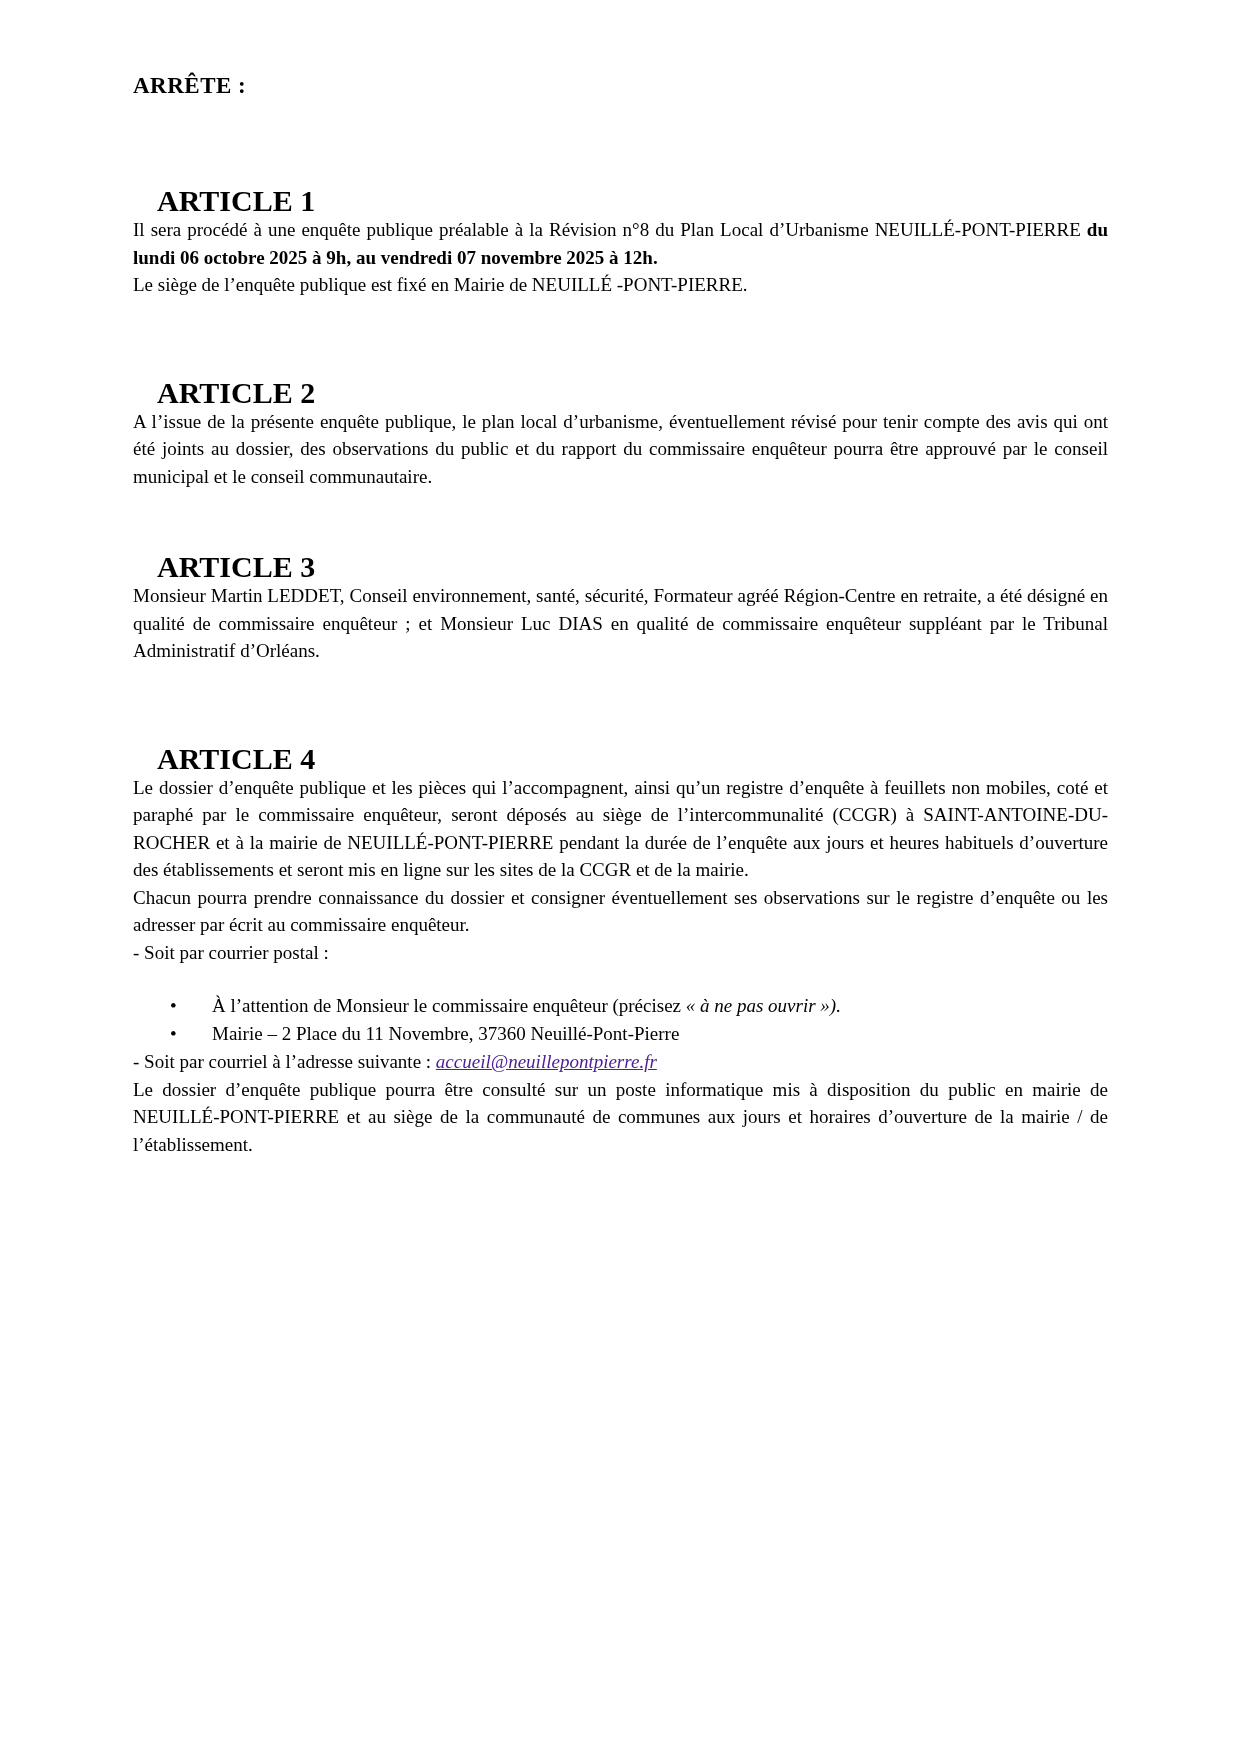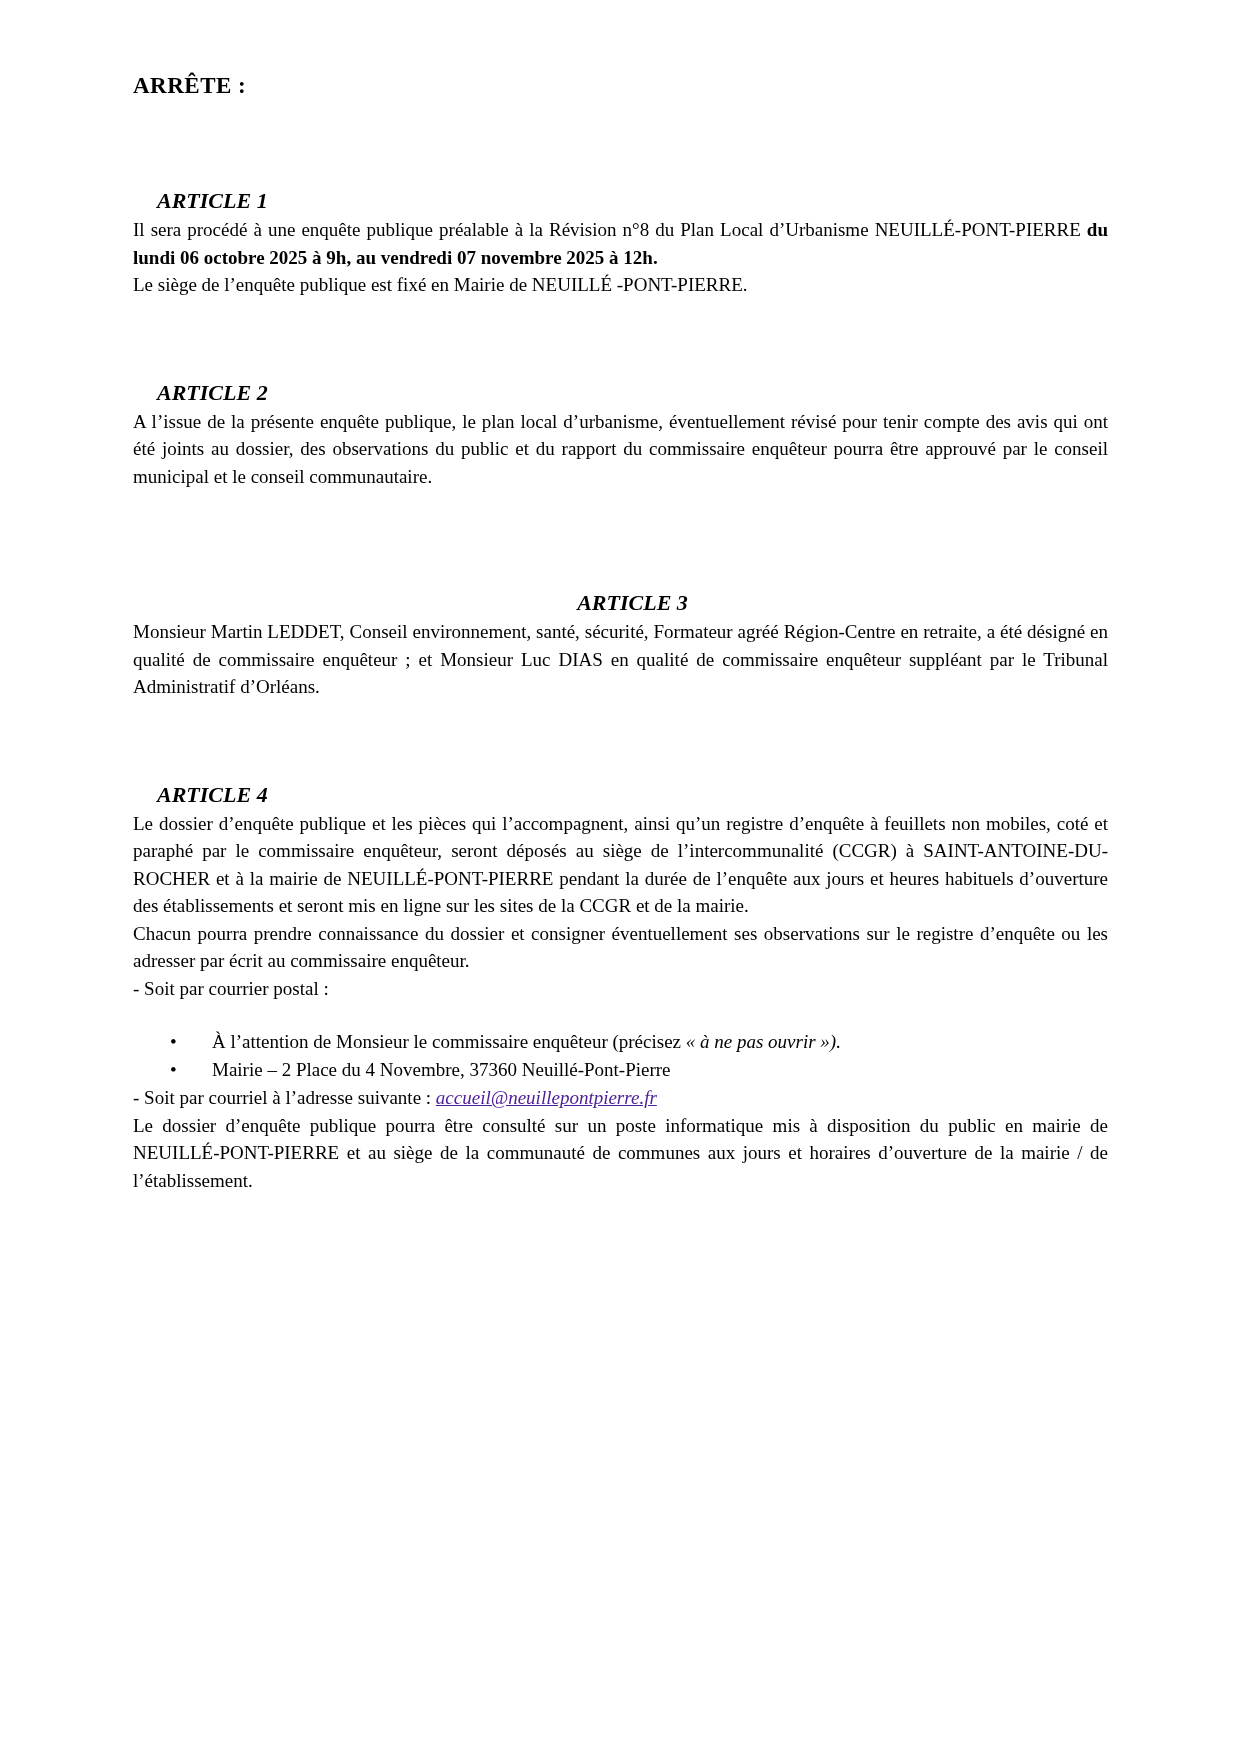--- a/index.html
+++ b/index.html
@@ -22,38 +22,37 @@
     padding: 72px 133px 0 133px;
   }
   .doc-title {
     font-size: 23px;
     font-weight: bold;
     margin: 0;
     line-height: 27px;
     letter-spacing: 0.5px;
   }
   .article-heading {
-    font-size: 22px;
+    font-size: 30px;
     font-weight: bold;
-    font-style: italic;
     margin: 0 0 0 24px;
     line-height: 30px;
   }
   p.body-par {
     margin: 0;
     line-height: 27.5px;
     text-align: justify;
   }
   p.body-par.no-justify { text-align: left; }
   .h-art1 { margin-top: 87px; }
   .p-a1-1 { margin-top: 30px; }
   .p-a1-2 { margin-top: 22px; }
   .h-art2 { margin-top: 79px; }
   .p-a2-1 { margin-top: 20px; }
-  .h-art3 { margin-top: 98px; text-align: center; }
+  .h-art3 { margin-top: 62px; }
   .p-a3-1 { margin-top: 20px; }
   .h-art4 { margin-top: 79px; }
   .p-a4-1 { margin-top: 20px; }
   .p-a4-2 { margin-top: 20px; }
   .p-postal { margin-top: 25px; }
   ul.bullet-list {
     margin: 26px 0 0 0;
     padding: 0 0 0 79px;
     list-style: none;
   }
@@ -95,20 +94,20 @@
   <p class="body-par p-a3-1">Monsieur Martin LEDDET, Conseil environnement, santé, sécurité, Formateur agréé Région-Centre en retraite, a été désigné en qualité de commissaire enquêteur ; et Monsieur Luc DIAS en qualité de commissaire enquêteur suppléant par le Tribunal Administratif d’Orléans.</p>
 
   <p class="article-heading h-art4">ARTICLE 4</p>
   <p class="body-par p-a4-1">Le dossier d’enquête publique et les pièces qui l’accompagnent, ainsi qu’un registre d’enquête à feuillets non mobiles, coté et paraphé par le commissaire enquêteur, seront déposés au siège de l’intercommunalité (CCGR) à SAINT-ANTOINE-DU-ROCHER et à la mairie de NEUILLÉ-PONT-PIERRE pendant la durée de l’enquête aux jours et heures habituels d’ouverture des établissements et seront mis en ligne sur les sites de la CCGR et de la mairie.</p>
   <p class="body-par p-a4-2">Chacun pourra prendre connaissance du dossier et consigner éventuellement ses observations sur le registre d’enquête ou les adresser par écrit au commissaire enquêteur.</p>
 
   <p class="body-par p-postal no-justify">- Soit par courrier postal :</p>
 
   <ul class="bullet-list">
     <li><span>À l’attention de Monsieur le commissaire enquêteur (précisez </span><span class="italic">« à ne pas ouvrir »).</span></li>
-    <li><span>Mairie – 2 Place du 4 Novembre, 37360 Neuillé-Pont-Pierre</span><span class="italic"></span></li>
+    <li><span>Mairie – 2 Place du 11 Novembre, 37360 Neuillé-Pont-Pierre</span><span class="italic"></span></li>
   </ul>
 
   <p class="body-par p-courriel no-justify"><span>- Soit par courriel à l’adresse suivante : </span><a href="#" class="email-link">accueil@neuillepontpierre.fr</a></p>
 
   <p class="body-par p-final">Le dossier d’enquête publique pourra être consulté sur un poste informatique mis à disposition du public en mairie de NEUILLÉ-PONT-PIERRE et au siège de la communauté de communes aux jours et horaires d’ouverture de la mairie / de l’établissement.</p>
 
 </div>
 
 </body></html>

